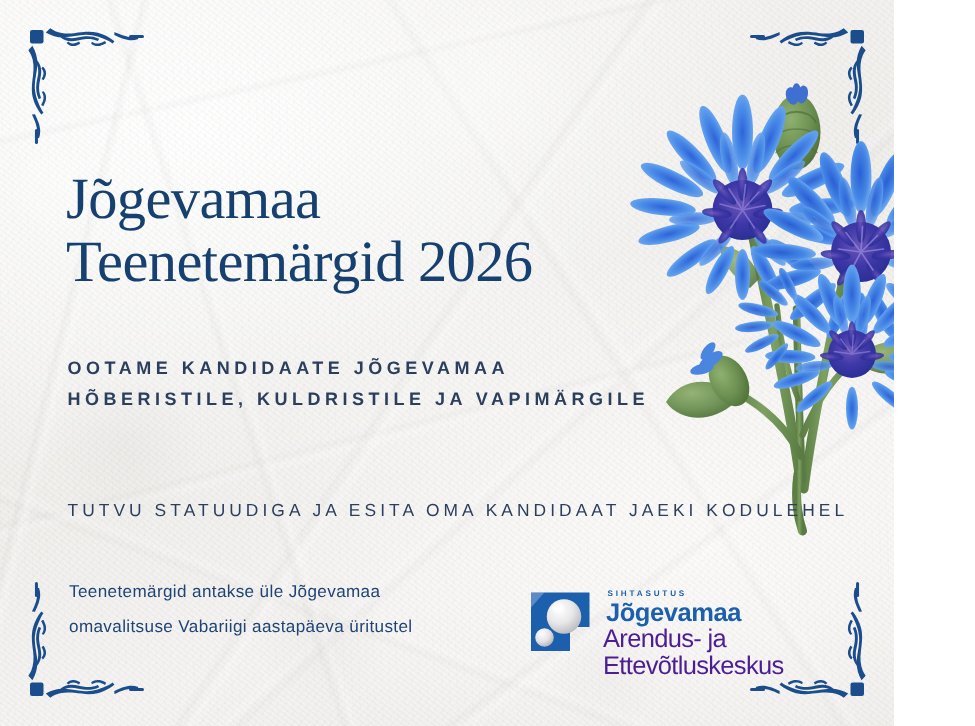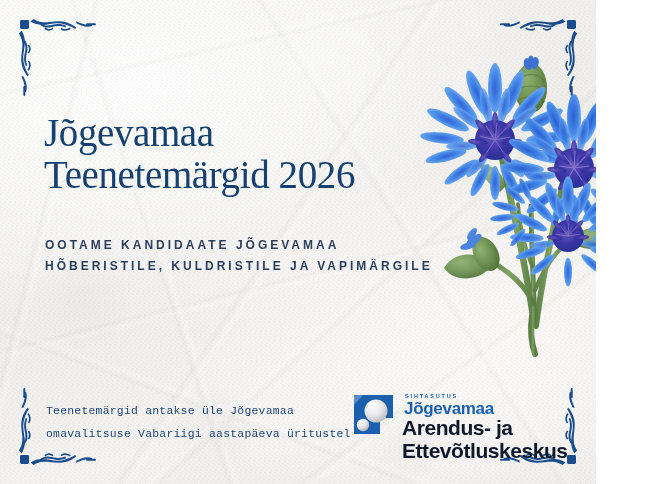--- a/index.html
+++ b/index.html
@@ -115,23 +115,23 @@
     top: 334px;
     color: #2b3f5d;
     font-size: 11.6px;
     letter-spacing: 2.7px;
     font-weight: 400;
     white-space: nowrap;
   }
   .footnote {
     position: absolute;
     left: 46px;
-    top: 400px;
+    top: 384px;
     color: #1f4473;
-    font-family: Liberation Mono, monospace;
+    font-family: Liberation Sans, sans-serif;
     font-size: 11.4px;
     line-height: 2.0;
     letter-spacing: .25px;
     white-space: pre-line;
   }
 
   
   .logo {
     position: absolute;
     left: 351px;
@@ -157,23 +157,23 @@
   }
   .logo-line1 {
     color: #1b5fad;
     font-size: 17px;
     font-weight: 700;
     letter-spacing: -0.3px;
     line-height: 1.0;
     margin-left: 2px;
   }
   .logo-line2 {
-    color: #0f172a;
-    font-size: 21px;
-    font-weight: 700;
+    color: #4c1d95;
+    font-size: 17px;
+    font-weight: 400;
     letter-spacing: -0.45px;
     line-height: 1.08;
   }
 </style>
 </head>
 <body>
 
 <div id="poster">
 
   <div class="paper-base"></div>
@@ -487,20 +487,21 @@
           <ellipse cx="-26" cy="38" rx="5" ry="18" transform="rotate(-140 -26 38)"></ellipse>
         </g>
       </g>
     </svg>
   </div>
 
   <div class="headline">Jõgevamaa
 Teenetemärgid 2026</div>
   <div class="subhead">OOTAME KANDIDAATE JÕGEVAMAA
 HÕBERISTILE, KULDRISTILE JA VAPIMÄRGILE</div>
+  <div class="calltoaction">TUTVU STATUUDIGA JA ESITA OMA KANDIDAAT JAEKI KODULEHEL</div>
   <div class="footnote">Teenetemärgid antakse üle Jõgevamaa
 omavalitsuse Vabariigi aastapäeva üritustel</div>
 
   <div class="logo">
     <div class="logo-mark">
       <svg viewBox="0 0 45 45" xmlns="http://www.w3.org/2000/svg">
         <defs>
           <radialGradient id="sphereBig" cx="36%" cy="30%" r="72%">
             <stop offset="0%" stop-color="#ffffff"></stop>
             <stop offset="55%" stop-color="#e8e8ea"></stop>

